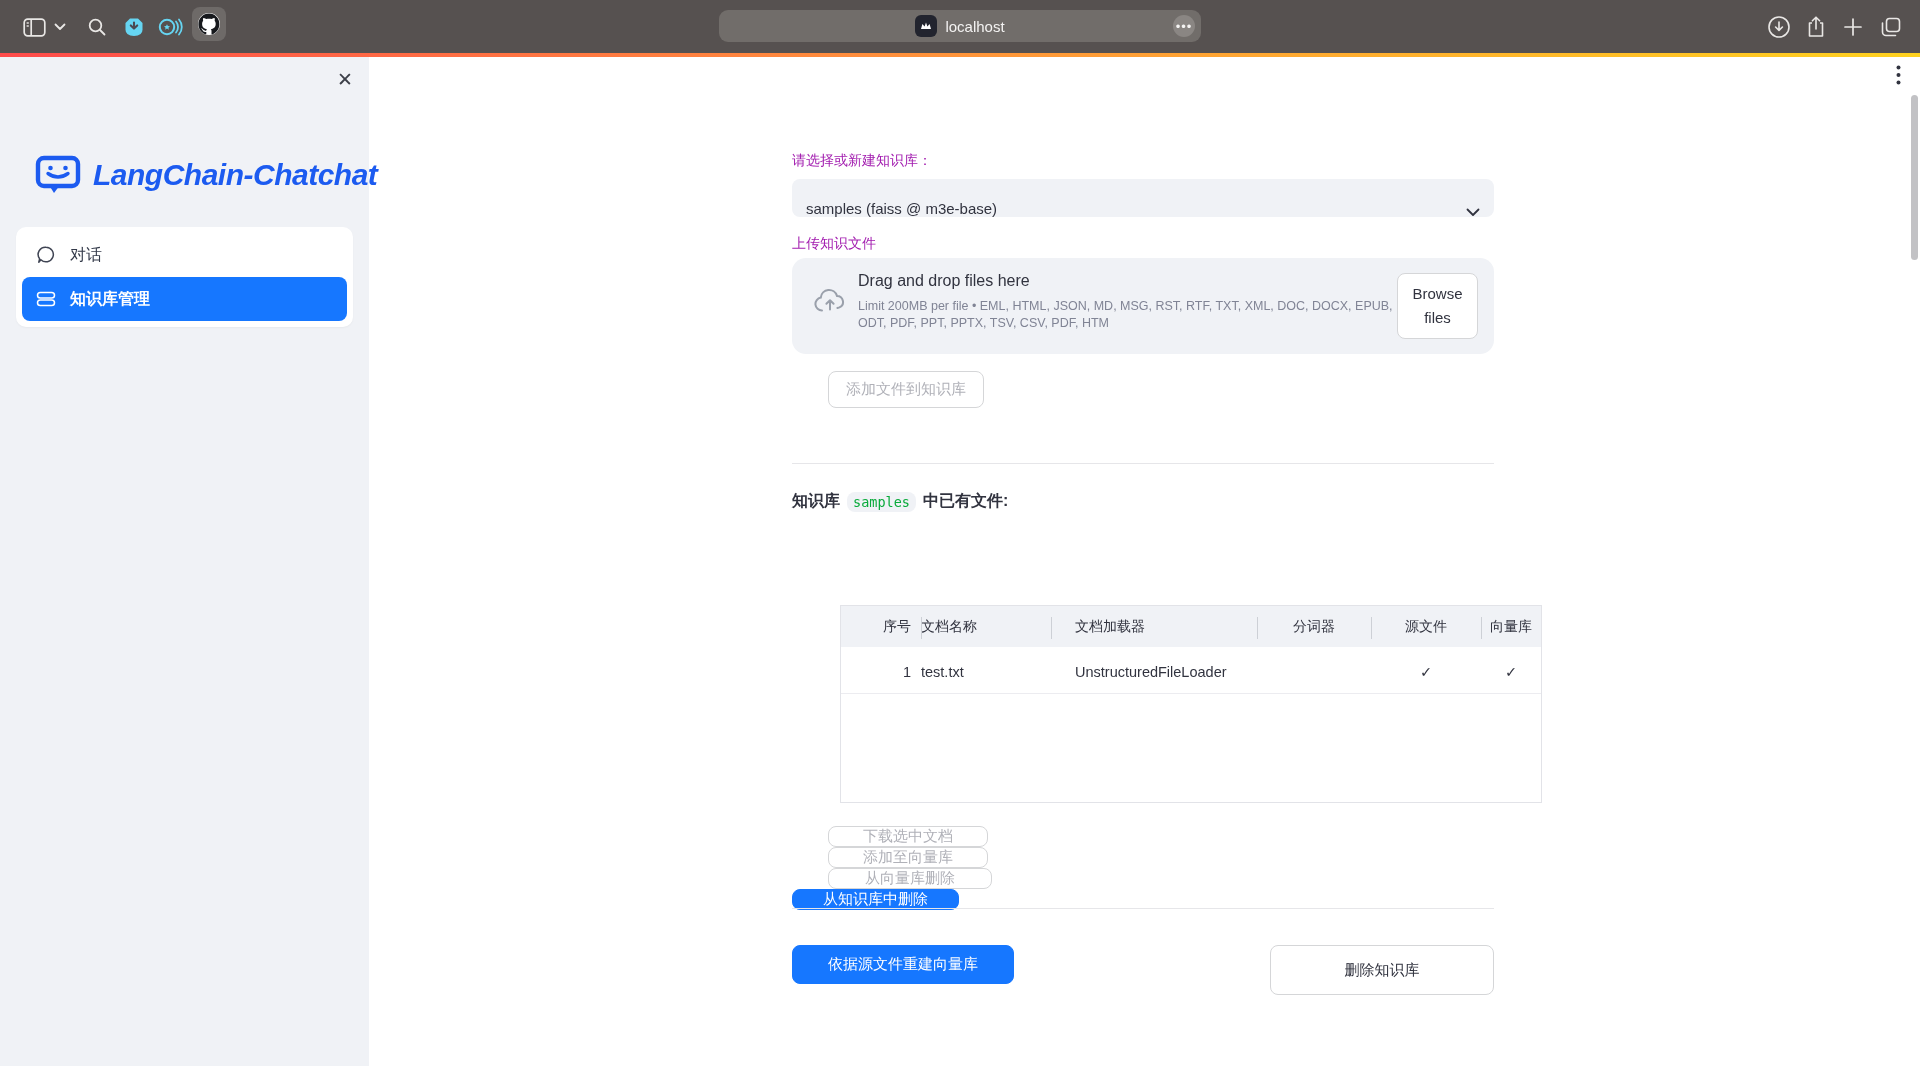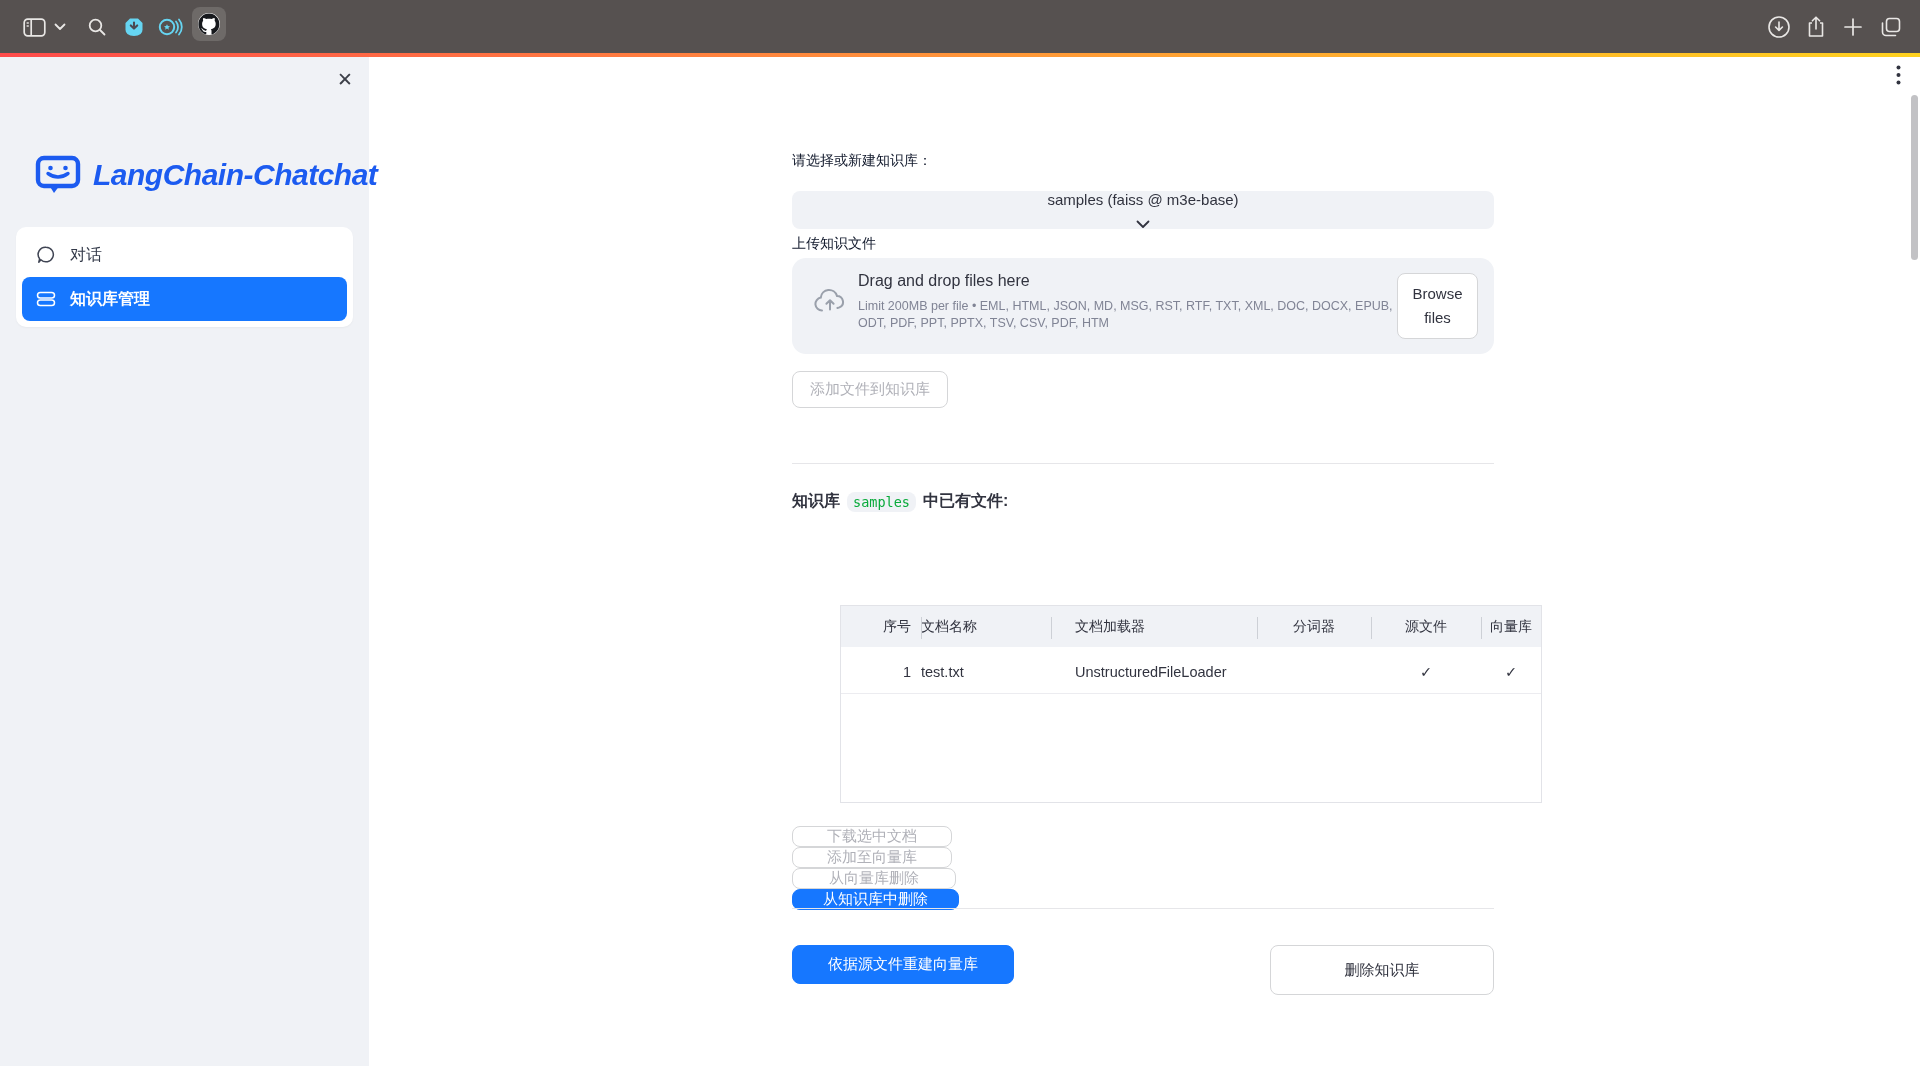--- a/index.html
+++ b/index.html
@@ -28,34 +28,34 @@
   .logo { position:absolute; left:27px; top:98px; display:flex; align-items:center; gap:12px;padding-left:8px; }
   .logo-text { color:#1c5bf0; font-size:30px; font-weight:700; font-style:italic; letter-spacing:-0.5px; white-space:nowrap; }
   .menu-card { position:absolute; left:16px; top:170px; width:337px; background:#ffffff; border-radius:10px; padding:6px; box-shadow:0 1px 2px rgba(0,0,0,0.04); }
   .menu-item { height:44px; border-radius:8px; display:flex; align-items:center; gap:14px; padding:0 14px; font-size:16px; color:#343a4a; cursor:pointer; }
   .menu-item.active { background:#1677ff; color:#ffffff; font-weight:600; }
 
   
   .content { position:absolute; left:792px; top:0; width:702px; height:1023px; }
   .kebab { position:absolute; left:1886px; top:5px; width:24px; height:26px; display:flex; align-items:center; justify-content:center; }
 
-  .w-label { position:absolute; font-size:14px; color:#0f172a; }
-  .selectbox { position:absolute; top:134px; left:0; width:702px; height:38px; background:#f0f2f6; border-radius:8px;
-               display:flex; align-items:center; padding:0 14px; cursor:pointer;flex-direction:column; }
+  .w-label { position:absolute; font-size:14px; color:#a21caf; }
+  .selectbox { position:absolute; top:122px; left:0; width:702px; height:38px; background:#f0f2f6; border-radius:8px;
+               display:flex; align-items:flex-end; padding:0 14px; cursor:pointer; }
   .selectbox .val { font-size:15px; color:#31333f; flex:1; }
 
   .dropzone { position:absolute; top:201px; left:0; width:702px; height:96px; background:#f0f2f6; border-radius:14px; }
   .dz-cloud { position:absolute; left:22px; top:31px; }
   .dz-title { position:absolute; left:66px; top:14px; font-size:16px; color:#31333f; }
   .dz-limit { position:absolute; left:66px; top:40px; width:562px; font-size:12.5px; line-height:17px; color:#808495; }
   .browse-btn { position:absolute; right:16px; top:15px; width:81px; height:66px; background:#ffffff; border:1px solid #d5d6d8; border-radius:8px;
                 font-size:15px; line-height:1.6; color:#31333f; display:flex; align-items:center; justify-content:center; text-align:center; cursor:pointer; }
 
   .btn { border-radius:8px; font-size:15px; display:flex; align-items:center; justify-content:center; cursor:pointer; white-space:nowrap; }
-  .btn.ghost-disabled { background:#ffffff; border:1px solid #d5d6d8; color:#b0b1b8; cursor:default; }
+  .btn.ghost-disabled { background:#ffffff; border:1px solid #d5d6d8; color:#b0b1b8; cursor:default;margin-left:36px; }
   .btn.secondary { background:#ffffff; border:1px solid #d5d6d8; color:#31333f; }
   .btn.primary { background:#1677ff; border:1px solid #1677ff; color:#ffffff; }
   .add-btn { position:absolute; top:314px; left:0; height:37px; padding:0 17px; }
 
   .divider { position:absolute; left:0; width:702px; height:1px; background:#e6e6e9; }
   .d1 { top:406px; } .d2 { top:851px; }
 
   .files-heading { position:absolute; top:434px; left:0; font-size:16px; font-weight:700; color:#31333f; display:flex; align-items:center; }
   .kb-code { font-family:"DejaVu Sans Mono","Liberation Mono",monospace; font-size:13.5px; font-weight:400; color:#09ab3b;
              background:#f0f2f6; border-radius:8px; padding:2px 6px; margin:0 7px; }
@@ -123,20 +123,29 @@
         <path d="M22 4.5 A11.5 11.5 0 0 1 22 19.5" fill="none" stroke="#66d5f2" stroke-width="1.8" stroke-linecap="round"></path>
       </svg>
   </div>
   <div class="gh-tile">
     <svg width="24" height="24" viewBox="0 0 24 24">
         <circle cx="12" cy="12" r="11" fill="#ffffff"></circle>
         <path fill="#17191d" d="M12 1.5c-5.9 0-10.6 4.8-10.6 10.7 0 4.7 3 8.7 7.2 10.1.5.1.7-.2.7-.5v-1.8c-2.9.6-3.6-1.4-3.6-1.4-.5-1.2-1.2-1.6-1.2-1.6-1-.7.1-.6.1-.6 1.1.1 1.6 1.1 1.6 1.1 1 1.6 2.5 1.2 3.1.9.1-.7.4-1.2.7-1.4-2.4-.3-4.9-1.2-4.9-5.3 0-1.2.4-2.1 1.1-2.9-.1-.3-.5-1.4.1-2.8 0 0 .9-.3 2.9 1.1.9-.2 1.8-.4 2.7-.4.9 0 1.8.1 2.7.4 2.1-1.4 2.9-1.1 2.9-1.1.6 1.5.2 2.6.1 2.8.7.7 1.1 1.7 1.1 2.9 0 4.1-2.5 5-4.9 5.3.4.3.7 1 .7 2v2.9c0 .3.2.6.7.5 4.2-1.4 7.2-5.4 7.2-10.1C22.6 6.3 17.9 1.5 12 1.5z"></path>
       </svg>
   </div>
 
+  <div class="urlbar">
+    <span class="fav">
+      <svg width="14" height="14" viewBox="0 0 14 14">
+          <path d="M2 10 L3.4 5 L5.6 7.4 L7 3.4 L8.4 7.4 L10.6 5 L12 10 Z" fill="#ffffff"></path>
+        </svg>
+    </span>
+    <span class="host">localhost</span>
+    <span class="url-more">•••</span>
+  </div>
 
   <div class="tb-ic" style="left:1765px">
     <svg width="24" height="24" viewBox="0 0 24 24">
         <circle cx="12" cy="12" r="10" fill="none" stroke="#e9e7e5" stroke-width="1.6"></circle>
         <path d="M12 7 v8 M8.6 12 L12 15.4 L15.4 12" fill="none" stroke="#e9e7e5" stroke-width="1.6" stroke-linecap="round" stroke-linejoin="round"></path>
       </svg>
   </div>
   <div class="tb-ic" style="left:1802px">
     <svg width="22" height="24" viewBox="0 0 22 24">
         <path d="M7 8 H4.5 V21 H17.5 V8 H15" fill="none" stroke="#e9e7e5" stroke-width="1.6" stroke-linejoin="round"></path>

